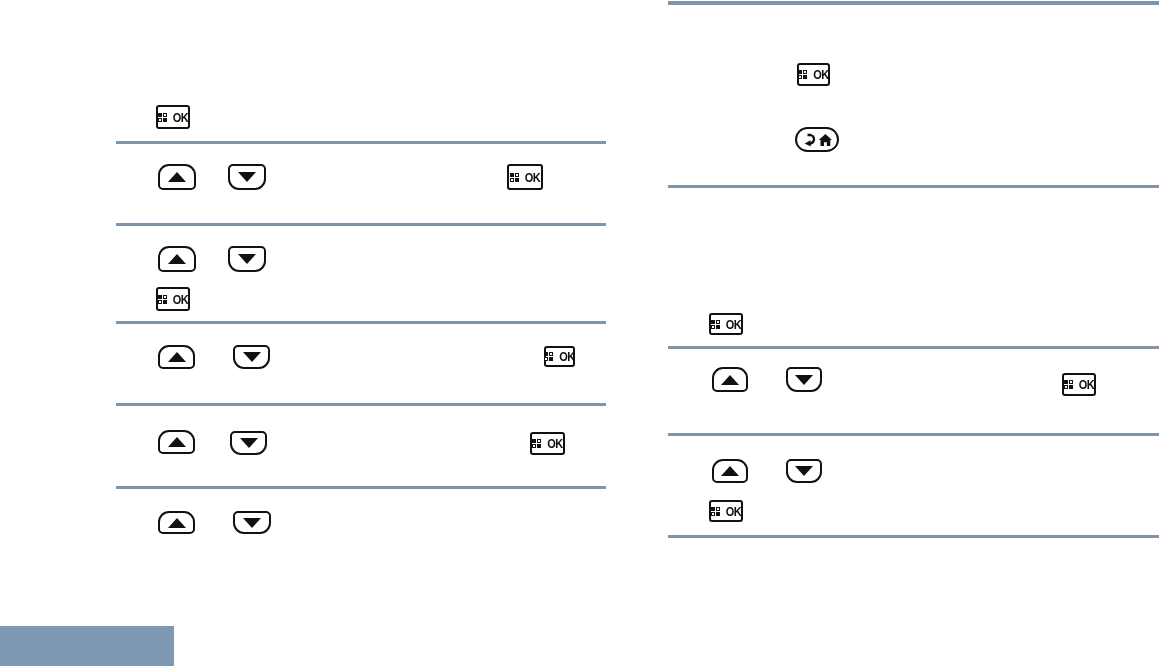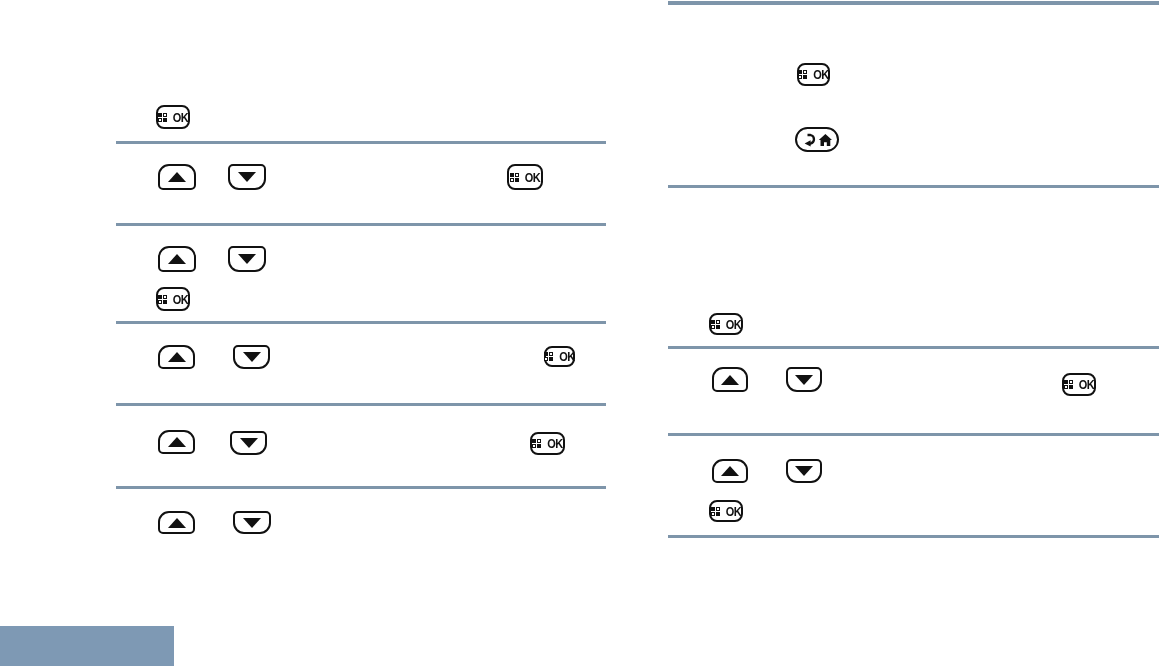--- a/index.html
+++ b/index.html
@@ -16,21 +16,21 @@
     overflow:hidden;
     font-family:"Liberation Sans", sans-serif;
   }
   .rule{position:absolute;height:3px;background:var(--rule);}
   .rule.thick{height:4px;}
   .footer-bar{position:absolute;background:var(--footer);}
 
   
   .key{position:absolute;box-sizing:border-box;background:#fff;border:2px solid var(--ink);
        display:flex;align-items:center;justify-content:center;}
-  .ok-key{border-radius:8px;gap:6px;align-items:center;}
+  .ok-key{border-radius:3px;gap:6px;align-items:center;}
   .ok-label{font-weight:700;font-size:11px;line-height:1;color:var(--ink);letter-spacing:-0.5px;
             font-family:"Liberation Sans", sans-serif;transform:scaleY(1.15);}
   .menu-grid{display:grid;grid-template-columns:4px 4px;grid-template-rows:4px 4px;gap:1px;}
   .menu-grid i{display:block;box-sizing:border-box;}
   .menu-grid i.f{background:var(--ink);}
   .menu-grid i.o{border:1px solid var(--ink);background:#fff;}
 
   .up-key{border-radius:11px 11px 5px 5px;}
   .down-key{border-radius:5px 5px 11px 11px;}
   .tri-up{width:0;height:0;border-left:9px solid transparent;border-right:9px solid transparent;

